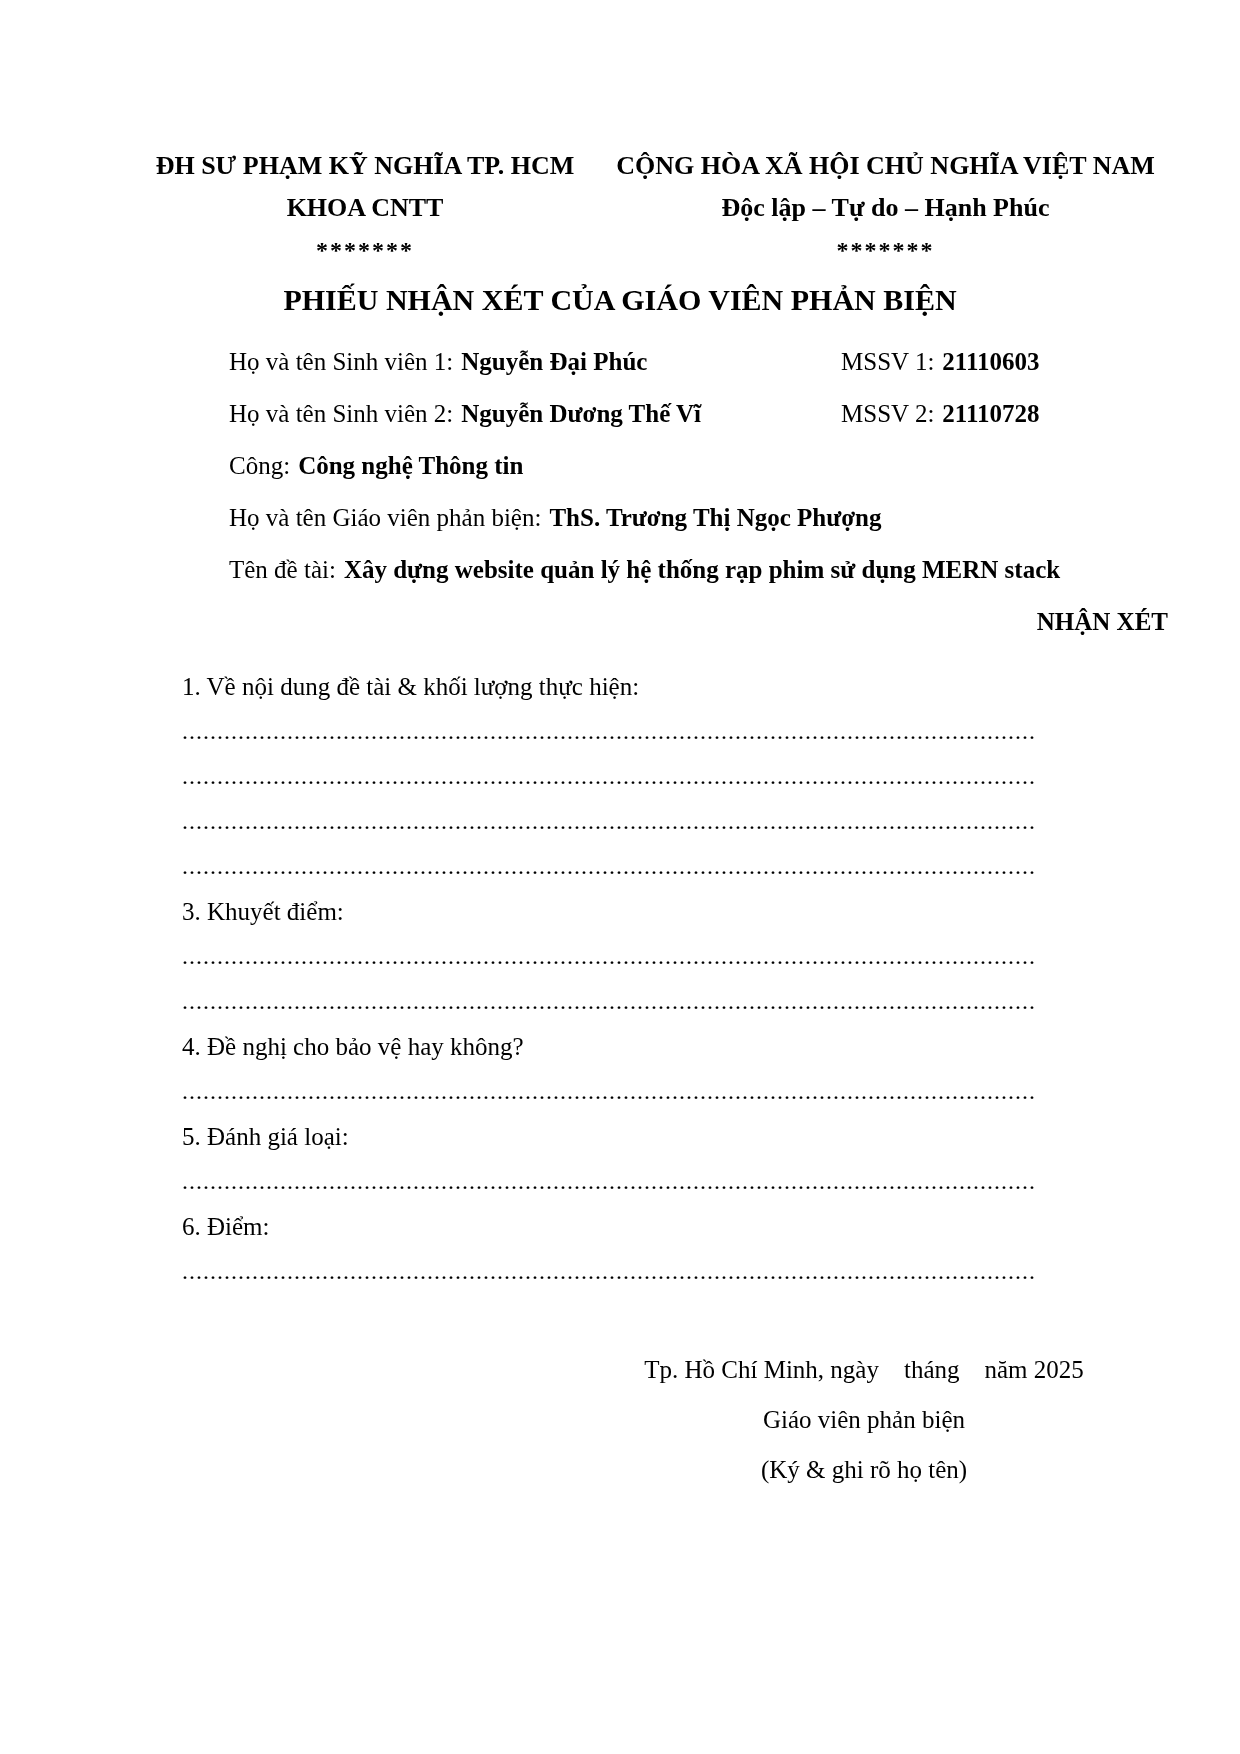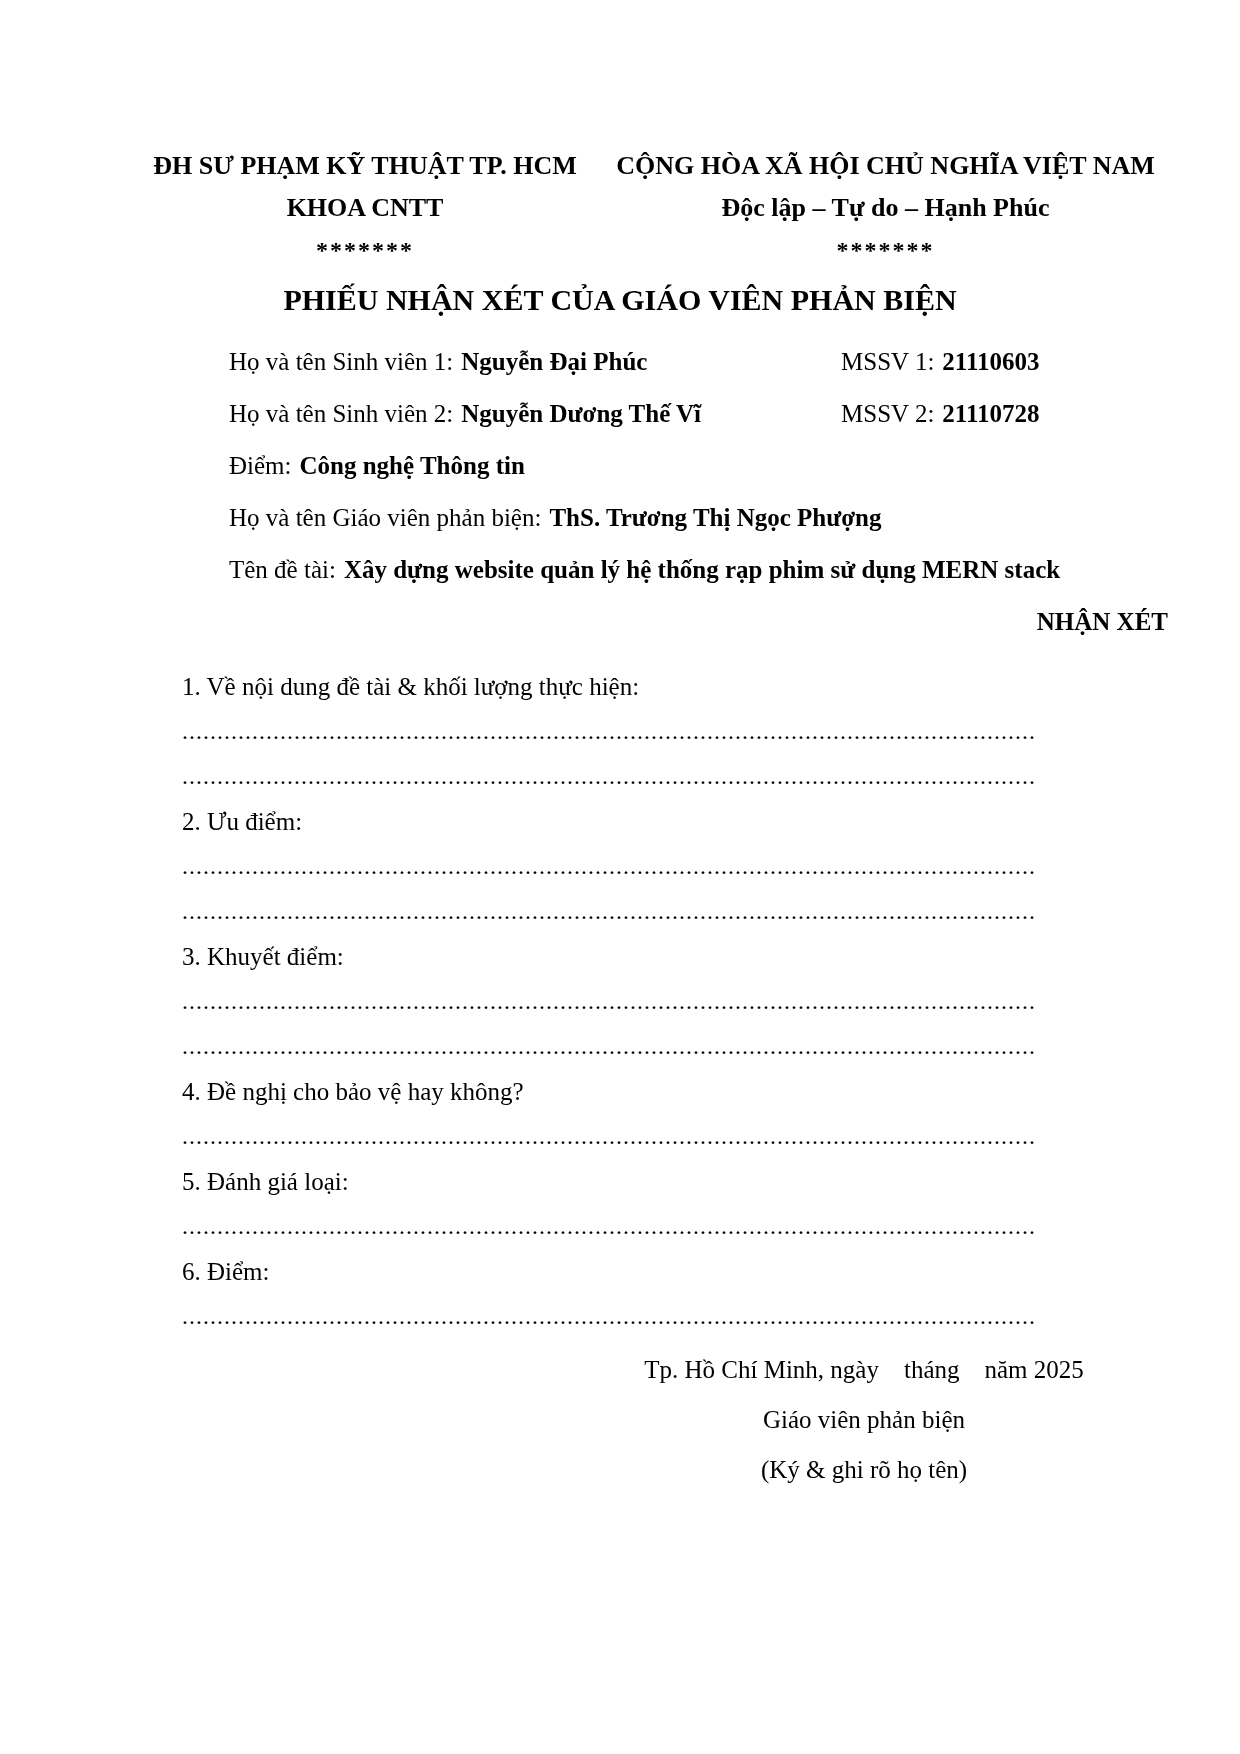--- a/index.html
+++ b/index.html
@@ -48,21 +48,21 @@
     text-align: center; font-size: 25px; line-height: 50px; white-space: nowrap;
   }
   .it { }
 </style>
 </head>
 <body>
 
 <div class="page">
 
   <div class="hdr-left">
-    <div>ĐH SƯ PHẠM KỸ THUẬT TP. HCM</div>
+    <div>ĐH SƯ PHẠM KỸ NGHĨA TP. HCM</div>
     <div>KHOA CNTT</div>
     <div class="stars">*******</div>
   </div>
 
   <div class="hdr-right">
     <div>CỘNG HÒA XÃ HỘI CHỦ NGHĨA VIỆT NAM</div>
     <div>Độc lập – Tự do – Hạnh Phúc</div>
     <div class="stars">*******</div>
   </div>
 
@@ -71,36 +71,35 @@
   <div class="info">
     <div class="row">
       <span class="lbl">Họ và tên Sinh viên 1:</span><span class="b">Nguyễn Đại Phúc</span>
       <span class="mssv"><span class="lbl">MSSV 1:</span><span class="b">21110603</span></span>
     </div>
     <div class="row">
       <span class="lbl">Họ và tên Sinh viên 2:</span><span class="b">Nguyễn Dương Thế Vĩ</span>
       <span class="mssv"><span class="lbl">MSSV 2:</span><span class="b">21110728</span></span>
     </div>
     <div class="row">
-      <span class="lbl">Điểm:</span><span class="b">Công nghệ Thông tin</span>
+      <span class="lbl">Công:</span><span class="b">Công nghệ Thông tin</span>
     </div>
     <div class="row">
       <span class="lbl">Họ và tên Giáo viên phản biện:</span><span class="b">ThS. Trương Thị Ngọc Phượng</span>
     </div>
     <div class="row">
       <span class="lbl">Tên đề tài:</span><span class="b">Xây dựng website quản lý hệ thống rạp phim sử dụng MERN stack</span>
     </div>
     <div class="row heading-row">NHẬN XÉT</div>
   </div>
 
   <div class="sections">
     <div class="line">1. Về nội dung đề tài &amp; khối lượng thực hiện:</div>
     <div class="line dotline">............................................................................................................................................</div>
     <div class="line dotline">............................................................................................................................................</div>
-    <div class="line">2. Ưu điểm:</div>
     <div class="line dotline">............................................................................................................................................</div>
     <div class="line dotline">............................................................................................................................................</div>
     <div class="line">3. Khuyết điểm:</div>
     <div class="line dotline">............................................................................................................................................</div>
     <div class="line dotline">............................................................................................................................................</div>
     <div class="line">4. Đề nghị cho bảo vệ hay không?</div>
     <div class="line dotline">............................................................................................................................................</div>
     <div class="line">5. Đánh giá loại:</div>
     <div class="line dotline">............................................................................................................................................</div>
     <div class="line">6. Điểm:</div>

